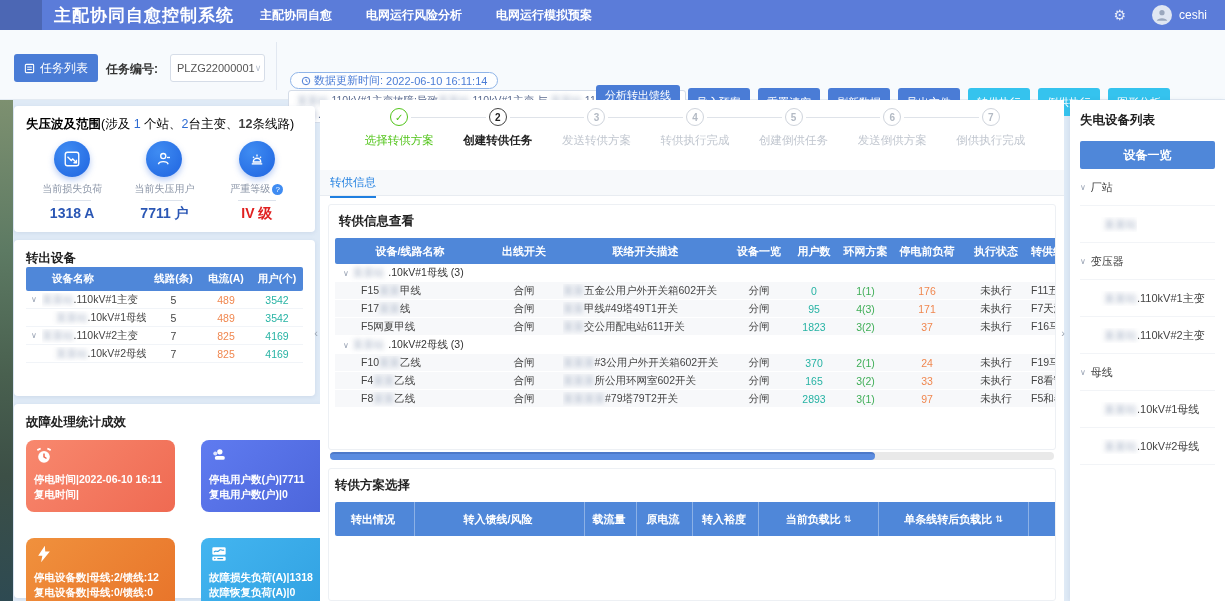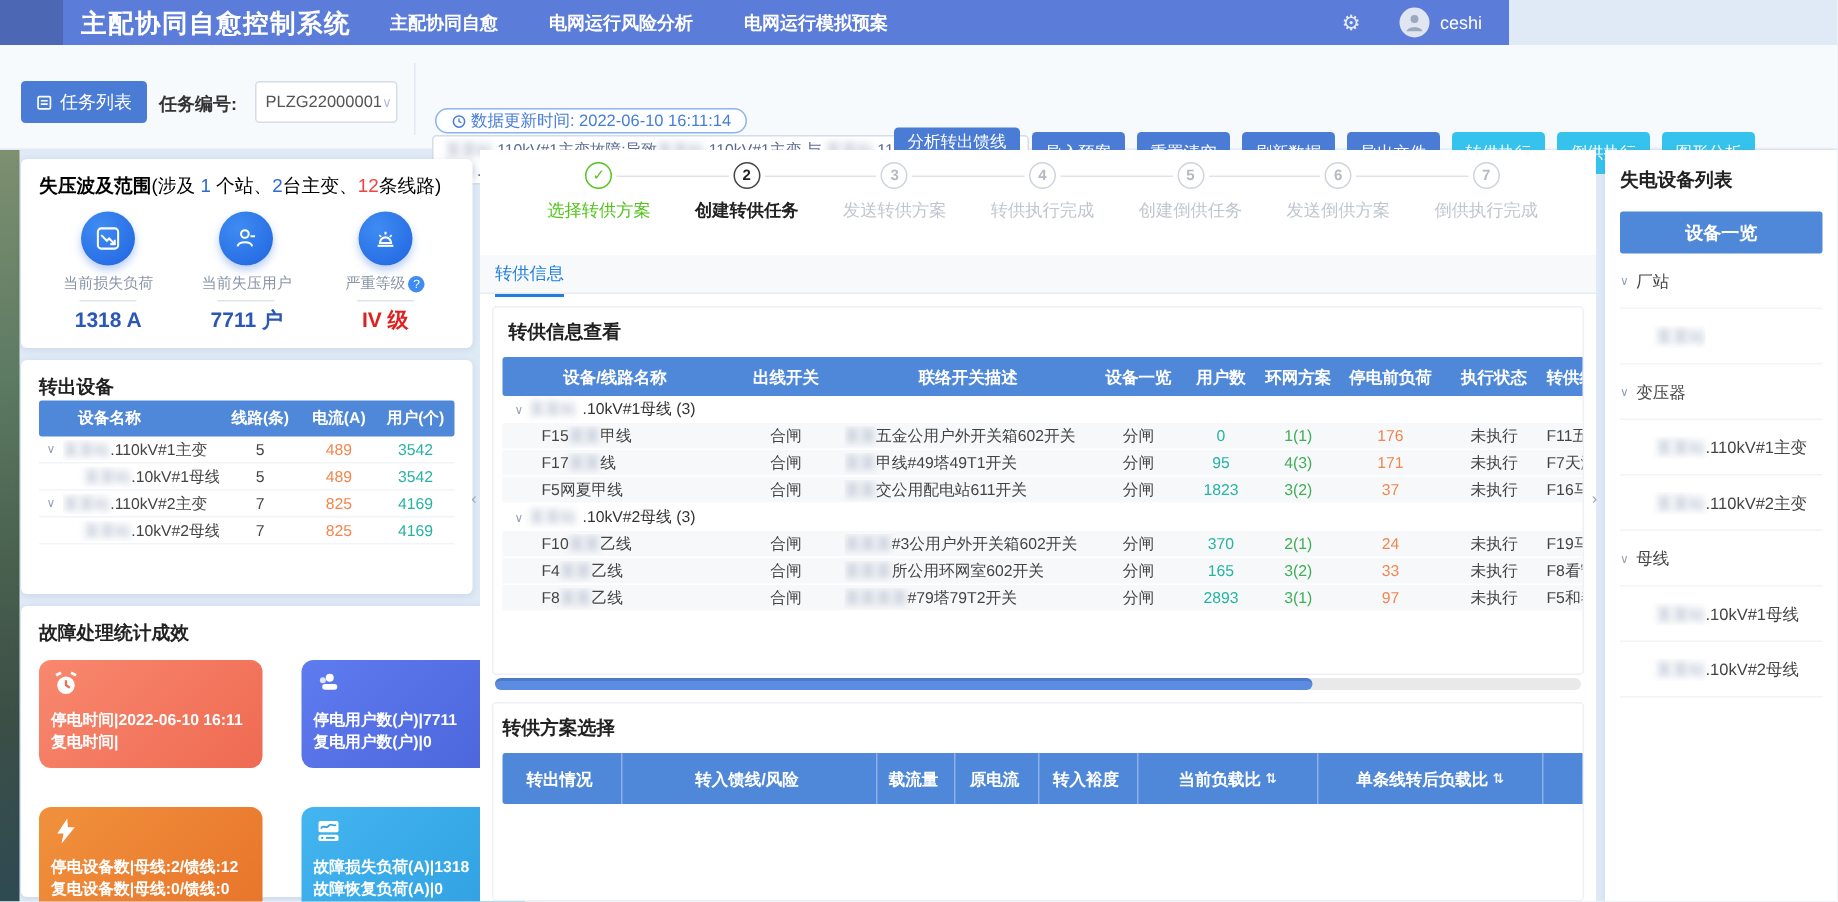--- a/index.html
+++ b/index.html
@@ -1,21 +1,21 @@
 <!DOCTYPE html>
 <html style="--navbar: #5b7cd9; --primary: #4a7cd6; --cyan: #35c3ee; --header_blue: #4f87d9; --green: #52c41a; --tab_blue: #1f7fe0; --orange_num: #f0874f; --teal_num: #27b3a4; --green_num: #3fae57; --red: #e02020;"><head>
 <meta charset="utf-8">
 <style>
   html,body{margin:0;padding:0;width:1225px;height:601px;overflow:hidden;
     font-family:"Liberation Sans","DejaVu Sans",sans-serif;background:#e9f1f9;}
   *{box-sizing:border-box;}
   #stage{position:relative;width:1225px;height:601px;background:#dfeaf6;}
 
   
-  #navbar{position:absolute;left:0;top:0;width:1006px;height:30px;background:var(--navbar);
+  #navbar{position:absolute;left:0;top:0;width:1225px;height:30px;background:var(--navbar);
     display:flex;align-items:center;color:#fff;}
   #logo-block{width:42px;height:30px;background:rgba(30,40,70,.25);}
   #app-title{font-size:17px;font-weight:bold;letter-spacing:1px;margin:0 26px 0 12px;}
   .nav-item{font-size:12px;font-weight:bold;margin-right:34px;cursor:pointer;}
   #nav-right{margin-left:auto;display:flex;align-items:center;gap:26px;padding-right:18px;}
   #gear{font-size:14px;opacity:.85;}
   #user{display:flex;align-items:center;gap:7px;font-size:12px;}
   .avatar{width:20px;height:20px;border-radius:50%;background:#dfe6f2;display:inline-flex;align-items:center;justify-content:center;overflow:hidden;}
 
   
@@ -242,21 +242,21 @@
           <button class="tbtn cyan">倒供执行</button>
           <button class="tbtn cyan">图形分析</button>
         </span>
     </div>
   </div>
 
   <div id="left-strip"></div>
 
   <div class="panel" id="impact-panel">
     <div id="impact-title">
-      <b>失压波及范围</b><span><span>(涉及 </span><span class="hl" style="color: rgb(45, 107, 210);">1</span><span> 个站、</span><span class="hl" style="color: rgb(45, 107, 210);">2</span><span>台主变、</span><span class="hl" style="color: #ef4444;">12</span><span>条线路)</span></span>
+      <b>失压波及范围</b><span><span>(涉及 </span><span class="hl" style="color: rgb(45, 107, 210);">1</span><span> 个站、</span><span class="hl" style="color: rgb(45, 107, 210);">2</span><span>台主变、</span><span class="hl" style="color: #404040; font-weight: bold;">12</span><span>条线路)</span></span>
     </div>
     <div id="impact-stats">
       <div class="stat">
         <div class="stat-circle">
           <svg width="18" height="18" viewBox="0 0 24 24">
               <rect x="3" y="3" width="18" height="18" rx="3" fill="none" stroke="#fff" stroke-width="1.8"></rect>
               <path d="M6 9l5 5 2-2 5 5" fill="none" stroke="#fff" stroke-width="1.8"></path>
               <path d="M14 17h4v-4" fill="none" stroke="#fff" stroke-width="1.8"></path>
             </svg>
         </div>

